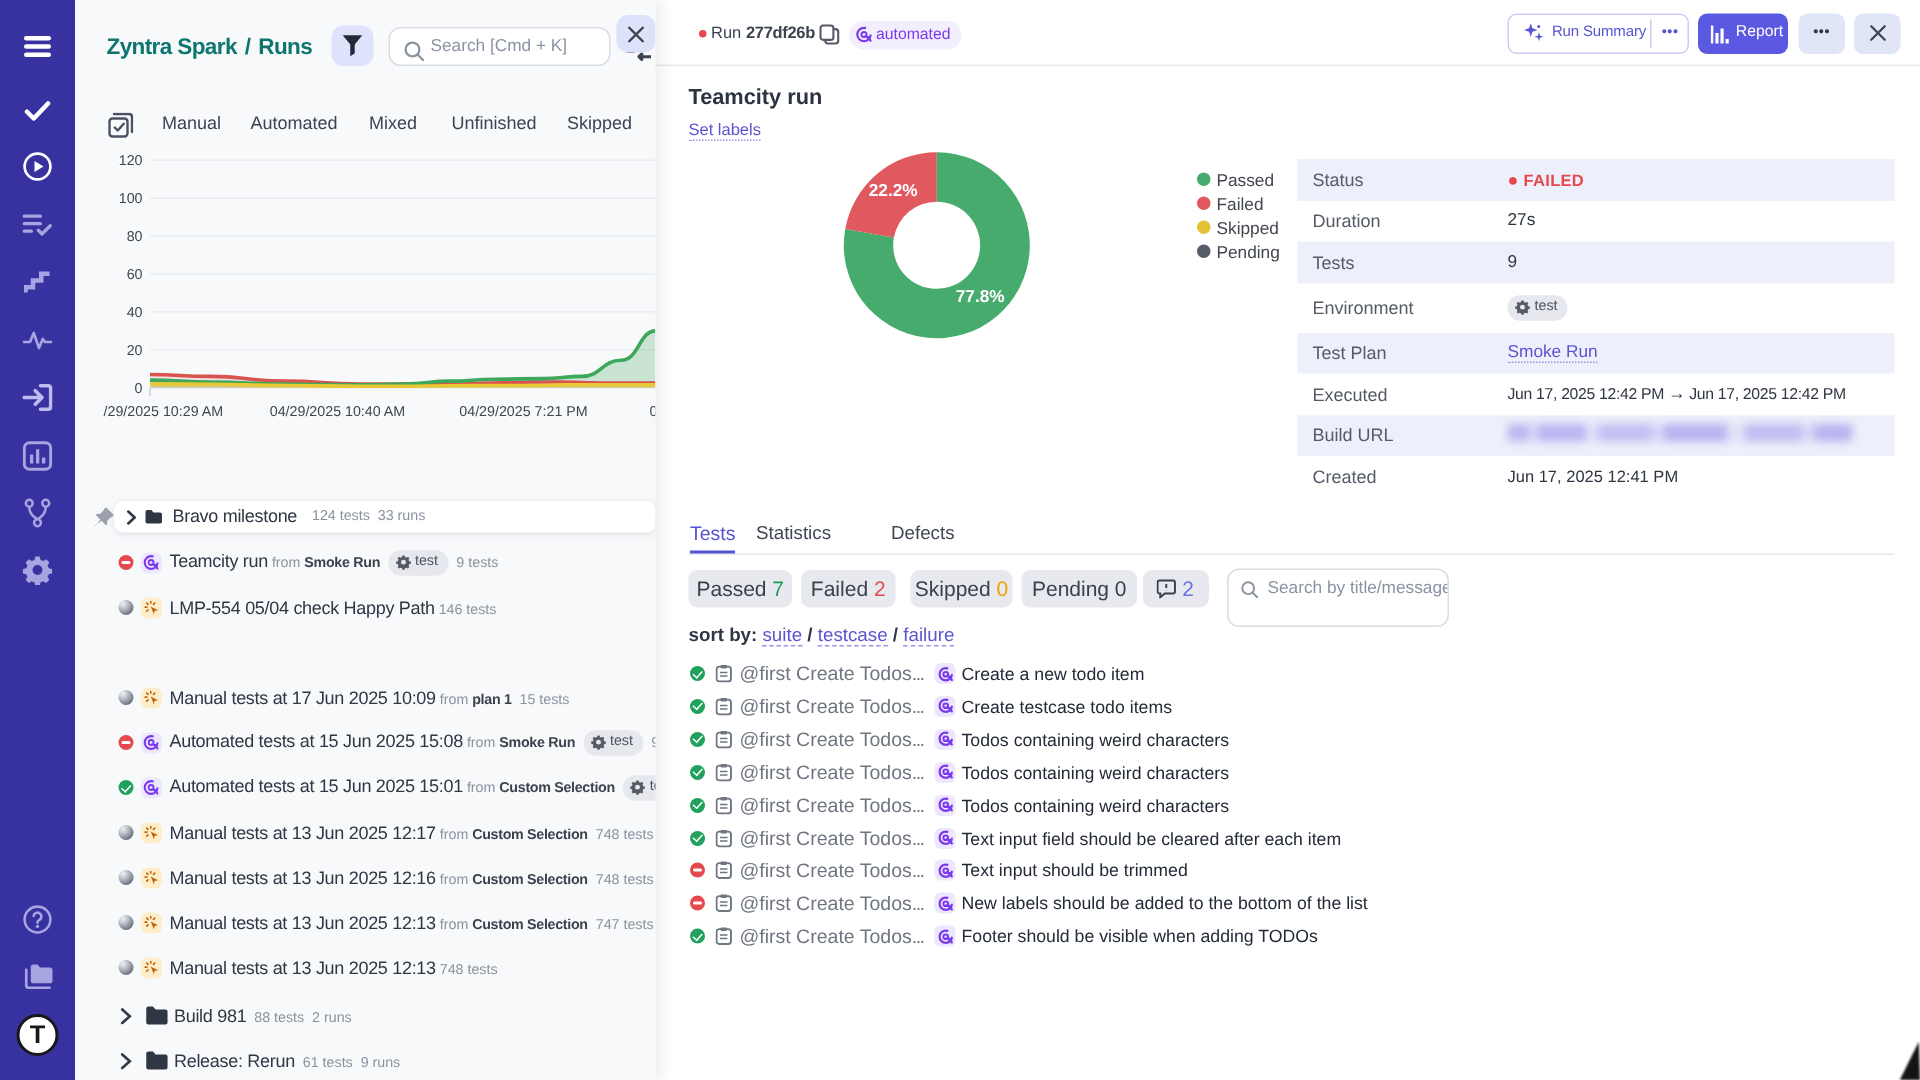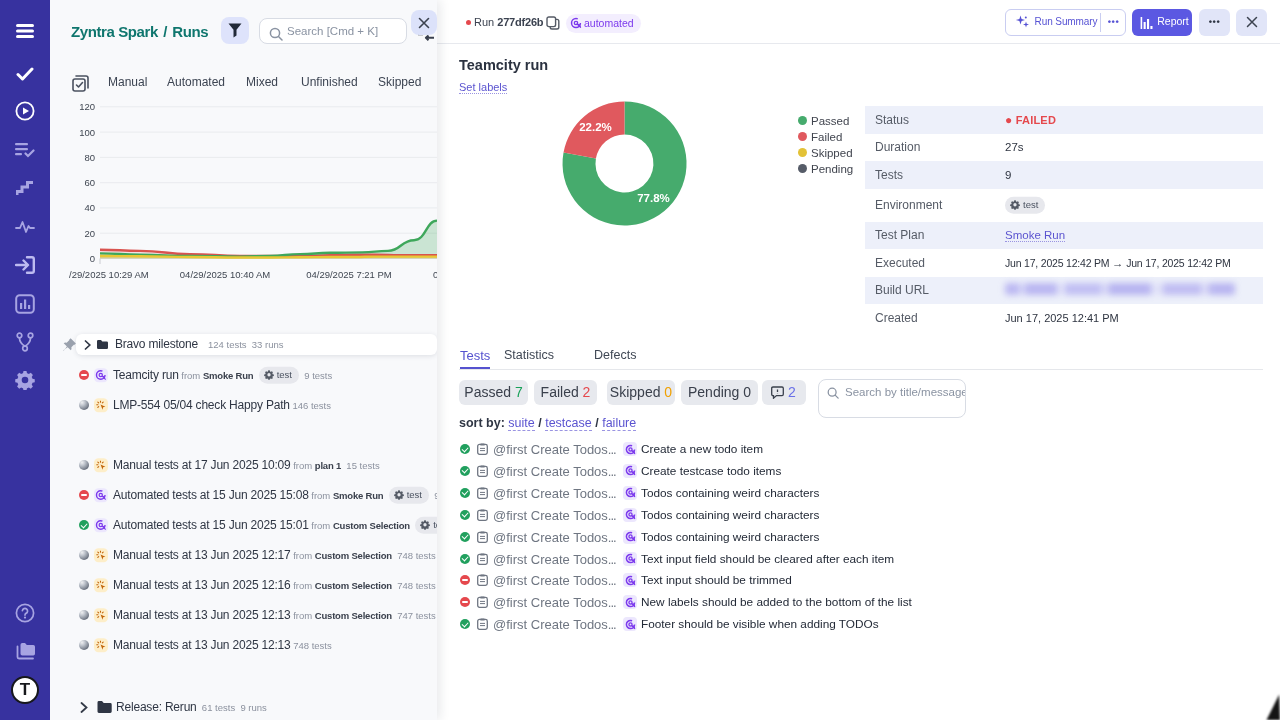--- a/index.html
+++ b/index.html
@@ -308,20 +308,29 @@
             <path d="M2.4 2.4 L3.6 3.6"></path>
             <path d="M1 6 L2.6 6"></path>
             <path d="M2.4 9.6 L3.6 8.4"></path>
             <path d="M9.6 2.4 L8.4 3.6"></path>
           </g>
           <path d="M6 5.5 L12.5 8.8 L9.4 9.4 L8.8 12.6 Z" fill="#c2660a"></path>
         </svg>
       </span>
       <span class="rtitle">Manual tests at 13 Jun 2025 12:13<span class="rmeta">&nbsp;748 tests</span></span>
     </div>
+    <div class="row" style="top:663px;">
+      <svg style="position:absolute;left:30px;top:9px;" width="8" height="11" viewBox="0 0 8 11">
+        <path d="M1.5 1 L6.5 5.5 L1.5 10" stroke="#343b48" stroke-width="1.8" fill="none" stroke-linecap="round"></path>
+      </svg>
+      <svg style="position:absolute;left:46px;top:6.5px;" width="16" height="14" viewBox="0 0 16 14">
+        <path d="M1.5 1 h4.5 l1.7 2 h6.6 q1.4 0 1.4 1.4 v7.2 q0 1.4 -1.4 1.4 h-11.4 q-1.4 0 -1.4 -1.4 v-9.2 q0 -1.4 1.4 -1.4 Z" fill="#2f3644"></path>
+      </svg>
+<span class="rtitle" style="left:66px;">Build 981<span class="rmeta">&nbsp;&nbsp;88 tests&nbsp;&nbsp;2 runs</span></span>
+    </div>
     <div class="row" style="top:693px;">
       <svg style="position:absolute;left:30px;top:9px;" width="8" height="11" viewBox="0 0 8 11">
         <path d="M1.5 1 L6.5 5.5 L1.5 10" stroke="#343b48" stroke-width="1.8" fill="none" stroke-linecap="round"></path>
       </svg>
       <svg style="position:absolute;left:46px;top:6.5px;" width="16" height="14" viewBox="0 0 16 14">
         <path d="M1.5 1 h4.5 l1.7 2 h6.6 q1.4 0 1.4 1.4 v7.2 q0 1.4 -1.4 1.4 h-11.4 q-1.4 0 -1.4 -1.4 v-9.2 q0 -1.4 1.4 -1.4 Z" fill="#2f3644"></path>
       </svg>
 <span class="rtitle" style="left:66px;">Release: Rerun<span class="rmeta">&nbsp;&nbsp;61 tests&nbsp;&nbsp;9 runs</span></span>
     </div>
 </div>

